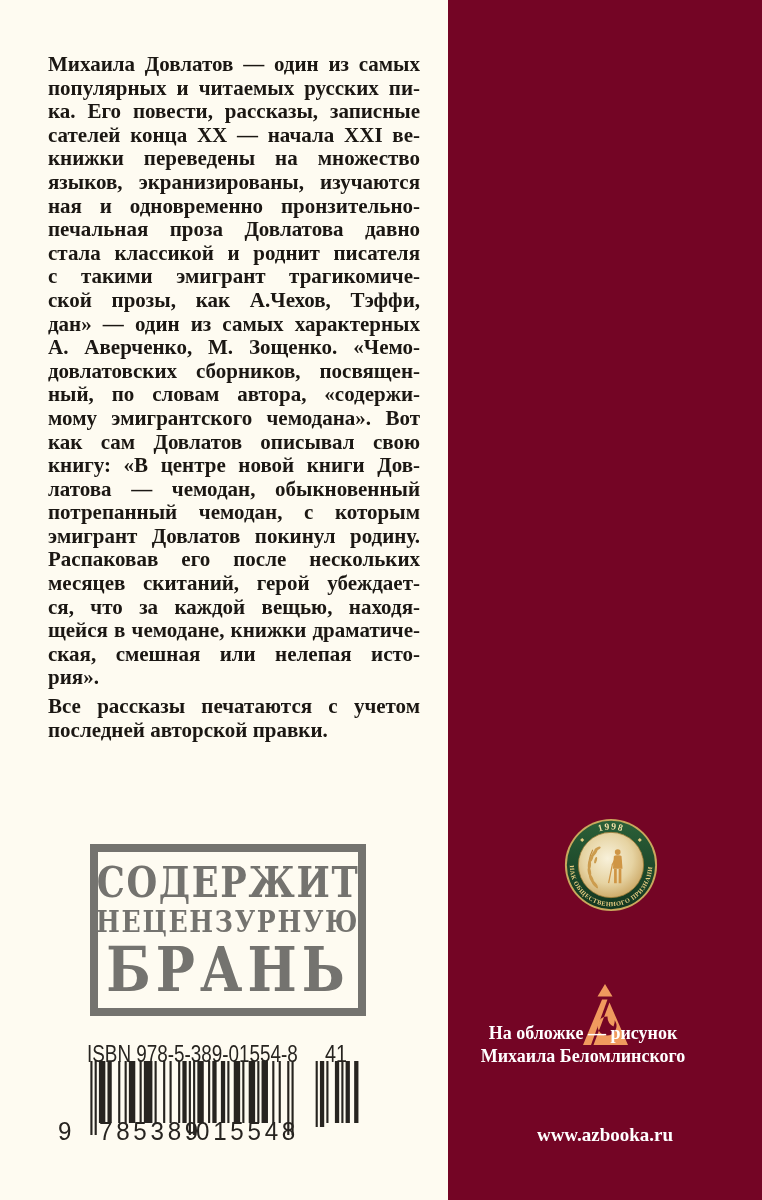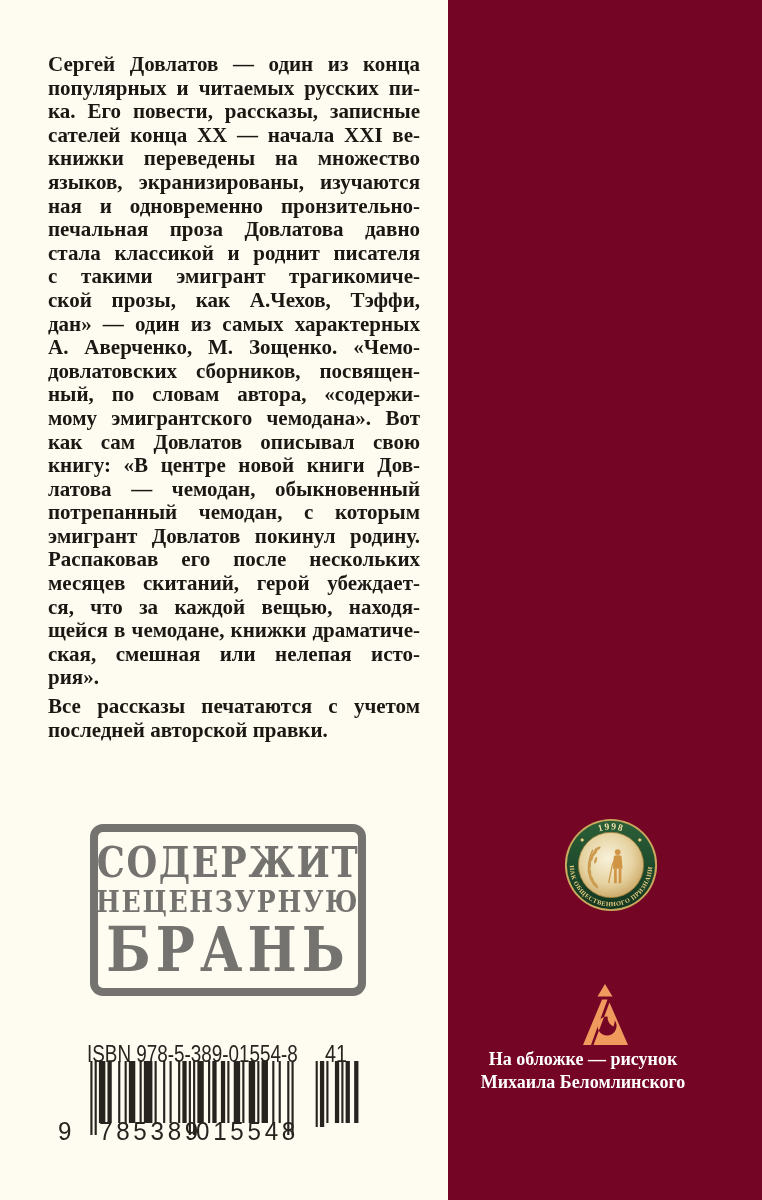--- a/index.html
+++ b/index.html
@@ -8,22 +8,22 @@
   .spine-panel{position:absolute;left:448px;top:0;width:314px;height:1200px;background:#740525;}
 
   
   .blurb{position:absolute;left:48px;top:53px;width:372px;color:#1b1713;
          font-weight:bold;font-size:21px;line-height:23.6px;}
   .tline{text-align:justify;text-align-last:justify;white-space:normal;}
   .tline.last{text-align-last:left;}
   .para2{margin-top:5px;}
 
   
-  .stamp-box{position:absolute;left:90px;top:824px;width:260px;height:156px;
-             border:8px solid #6c6b67;border-radius:13px;opacity:.94;
+  .stamp-box{position:absolute;left:90px;top:844px;width:260px;height:156px;
+             border:8px solid #6c6b67;border-radius:0;opacity:.94;
              display:flex;flex-direction:column;align-items:center;justify-content:center;
              padding:0;box-sizing:content-box;}
   .stamp-line{color:#6c6b67;font-family:"DejaVu Serif",serif;font-weight:bold;white-space:nowrap;}
   .stamp-l1{font-size:43px;line-height:46px;transform:scaleX(.82);letter-spacing:2px;}
   .stamp-l2{font-size:30px;line-height:33px;transform:scaleX(.84);letter-spacing:2px;}
   .stamp-l3{font-size:62px;line-height:64px;transform:scaleX(.84);letter-spacing:6px;}
 
   
   .isbn-label{position:absolute;left:87px;top:1041px;font-family:"Liberation Sans",sans-serif;
               font-size:23px;color:#272420;transform:scaleX(.82);transform-origin:left top;white-space:nowrap;}
@@ -37,35 +37,35 @@
   .bc-d1{left:99px;}
   .bc-d2{left:196px;}
 
   
   .medal{position:absolute;left:563px;top:817px;width:96px;height:96px;}
 
   
   .logo{position:absolute;left:582px;top:983px;width:46px;height:62px;}
 
   
-  .credit{position:absolute;left:448px;top:1048px;width:270px;text-align:center;color:#ffffff;
+  .credit{position:absolute;left:448px;top:1022px;width:270px;text-align:center;color:#ffffff;
           font-weight:bold;font-size:18px;line-height:23px;}
   .website{position:absolute;left:448px;top:1124px;width:314px;text-align:center;color:#ffffff;
           font-weight:bold;font-size:19px;}
 </style>
 </head>
 <body>
 
 <div class="cover">
   <div class="paper-panel"></div>
   <div class="spine-panel"></div>
 
   <div class="blurb">
     <div class="para1">
-        <div class="tline">Сергей Довлатов — один из конца</div>
+        <div class="tline">Михаила Довлатов — один из самых</div>
         <div class="tline">популярных и читаемых русских пи-</div>
         <div class="tline">ка. Его повести, рассказы, записные</div>
         <div class="tline">сателей конца XX — начала XXI ве-</div>
         <div class="tline">книжки переведены на множество</div>
         <div class="tline">языков, экранизированы, изучаются</div>
         <div class="tline">ная и одновременно пронзительно-</div>
         <div class="tline">печальная проза Довлатова давно</div>
         <div class="tline">стала классикой и роднит писателя</div>
         <div class="tline">с такими эмигрант трагикомиче-</div>
         <div class="tline">ской прозы, как А.Чехов, Тэффи,</div>
@@ -200,13 +200,14 @@
       <path d="M20,16.5 L25.5,16.5 L9,62 L1,62 Z"></path>
       <path fill-rule="evenodd" d="M27.5,19.5 L46,62 L11.5,62 Z M25,33.5 a9.5,9.5 0 1 0 0.1,0 Z"></path>
       <path d="M27.5,25.5 Q35.5,33 31.5,43.5 Q22,38.5 27.5,25.5"></path>
     </g>
   </svg>
 
   <div class="credit">
     <div>На обложке — рисунок</div>
     <div>Михаила Беломлинского</div>
   </div>
+  <div class="website">www.azbooka.ru</div>
 </div>
 
 </body></html>

